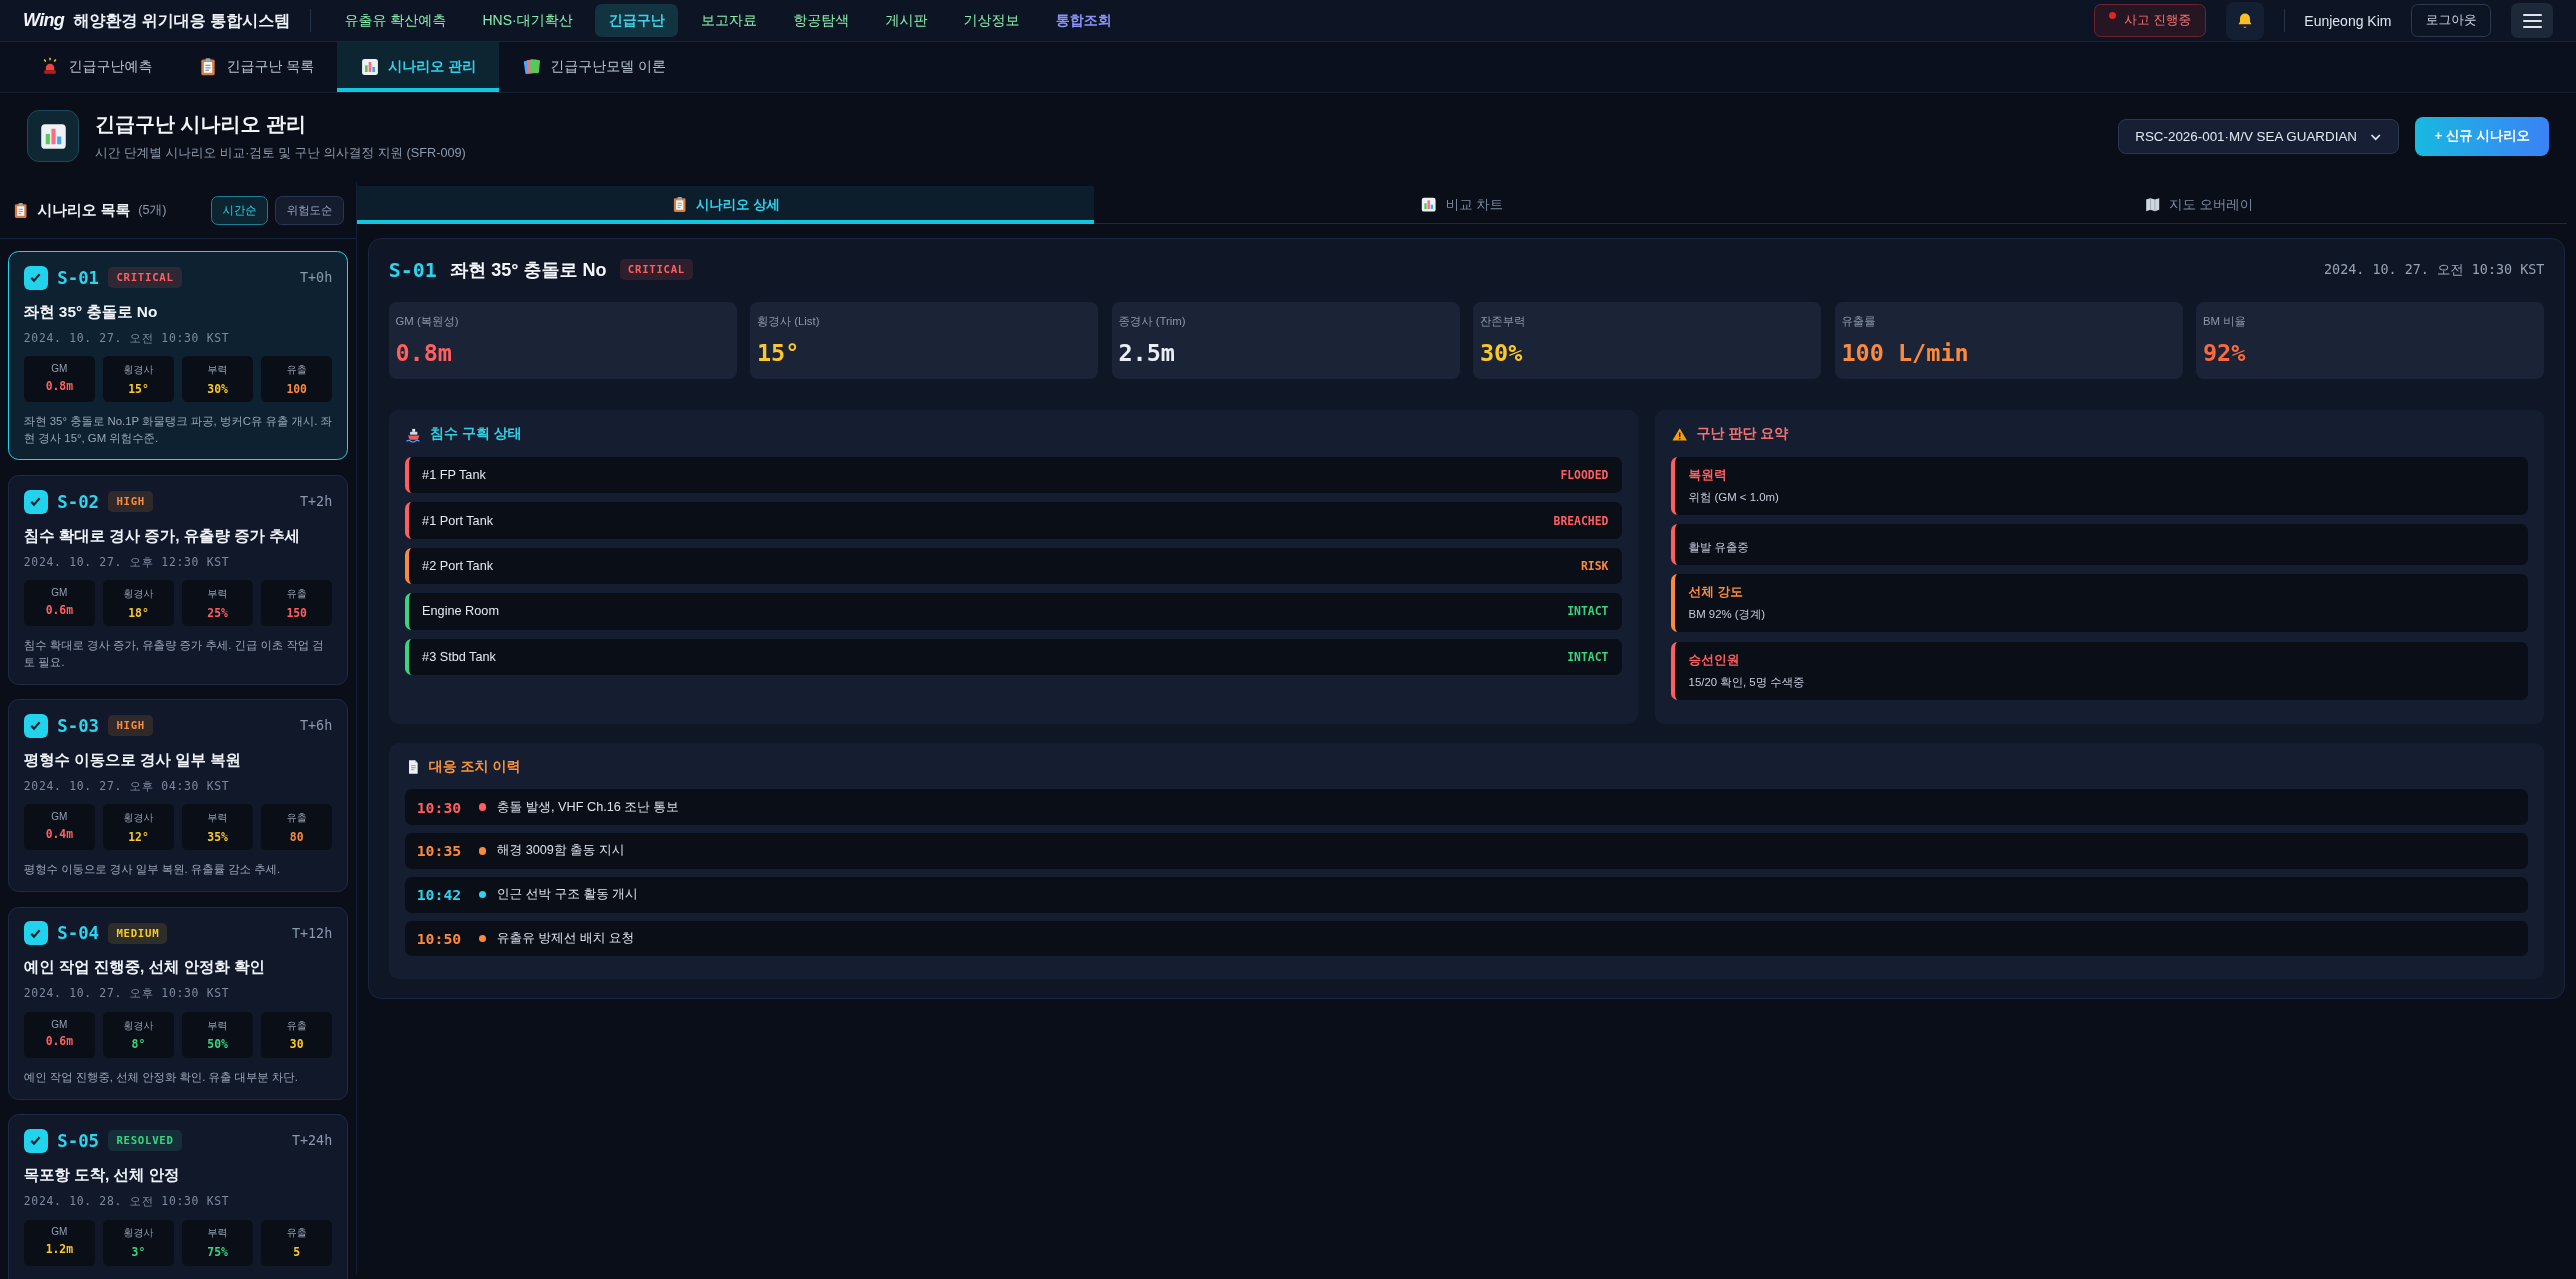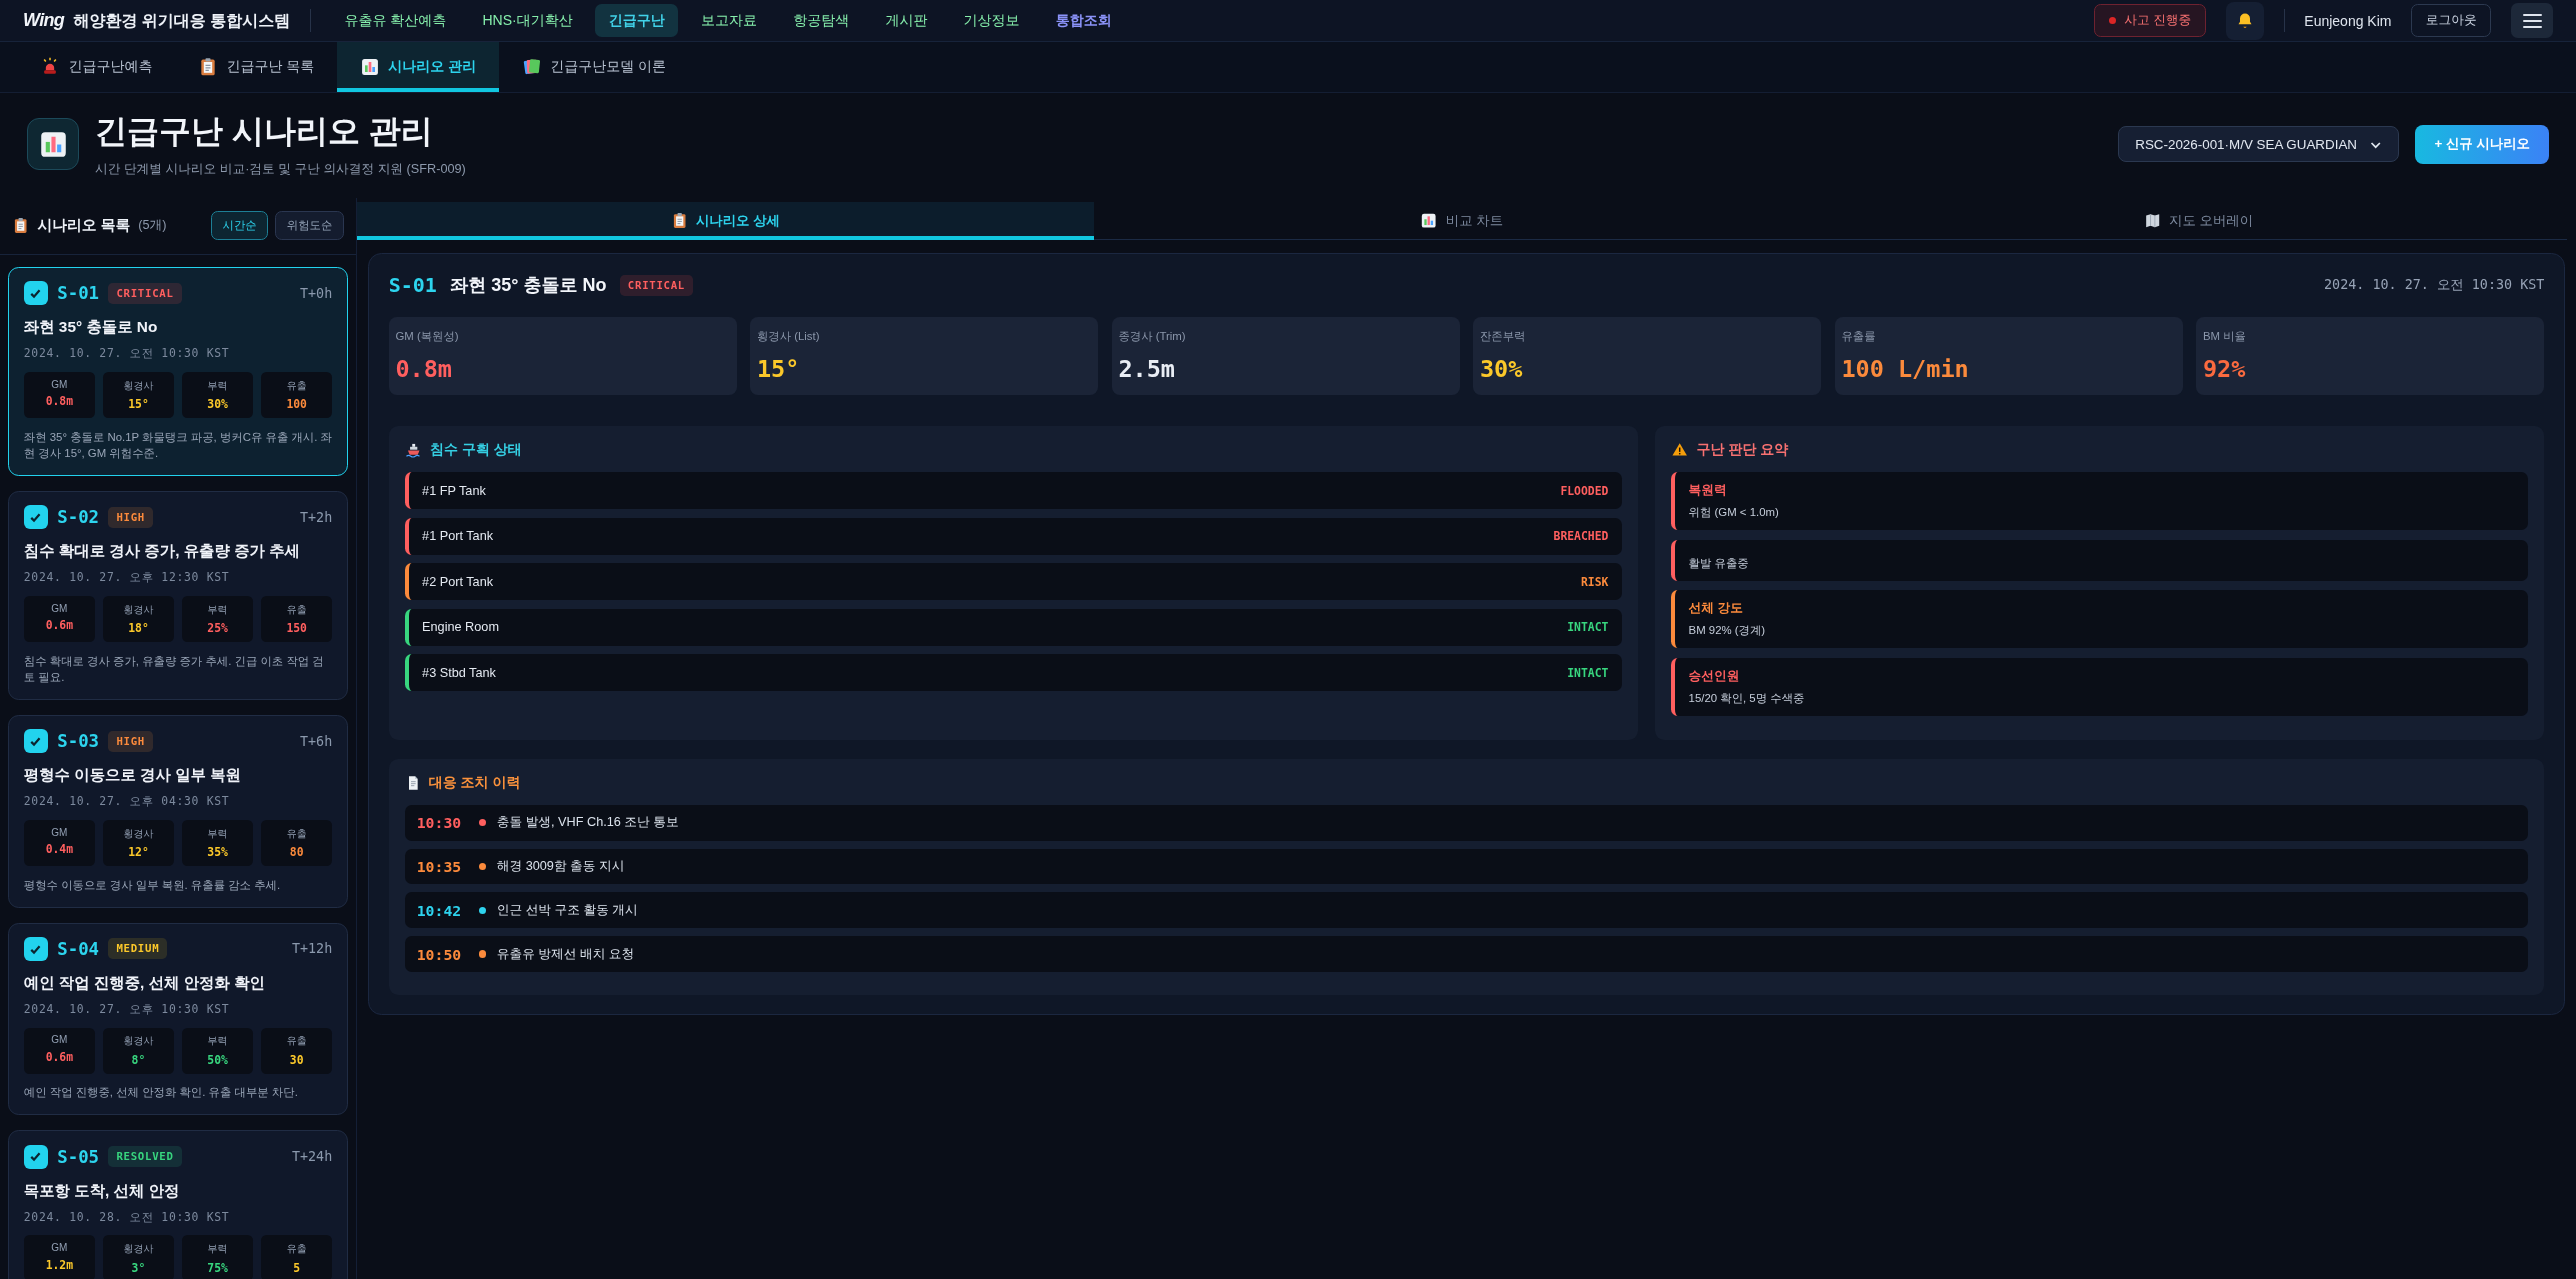--- a/index.html
+++ b/index.html
@@ -21,38 +21,38 @@
   
   .topbar{height:42px;background:#0d1424;border-bottom:0.7px solid #17233a;display:flex;align-items:center;padding:0 23px;gap:20px}
   .logo{display:flex;align-items:baseline;gap:9.4px;white-space:nowrap}
   .logo .wing{font-style:italic;font-weight:bold;font-size:18px;color:#f2f5fa;letter-spacing:-0.7px}
   .logo .brand{font-weight:bold;font-size:16px;color:#eef2f8}
   .vdiv{width:0.7px;height:23px;background:#273349}
   .nav{display:flex;align-items:center;gap:9.4px;flex:1}
   .nav-item{font-size:14px;color:#86efac;padding:7.4px 13.4px;border-radius:6.7px;cursor:pointer;white-space:nowrap}
   .nav-item.active{background:#123340;color:#41d2e8;font-weight:bold}
   .nav-item.accent{color:#8b93f8;font-weight:bold}
-  .incident-badge{display:flex;align-items:center;gap:8px;border:0.7px solid #6e2230;background:rgba(127,29,29,.22);color:#f87171;font-size:12.7px;padding:7.4px 13.4px;border-radius:6.7px;white-space:nowrap}
+  .incident-badge{display:flex;align-items:flex-start;gap:8px;border:0.7px solid #6e2230;background:rgba(127,29,29,.22);color:#f87171;font-size:12.7px;padding:7.4px 13.4px;border-radius:6.7px;white-space:nowrap}
   .incident-badge .dot{width:7.4px;height:7.4px;border-radius:50%;background:#dc2626}
   .bell-btn{width:38px;height:38px;border-radius:8px;background:#151f33;display:flex;align-items:center;justify-content:center}
   .user-name{font-size:14px;color:#dfe5ee;white-space:nowrap}
   .logout-btn{border:0.7px solid #2c3950;border-radius:6.7px;background:transparent;color:#c9d2e0;font-size:12.7px;padding:7.4px 13.4px;white-space:nowrap}
   .menu-btn{width:42px;height:35px;border-radius:6.7px;background:#1d2839;display:flex;flex-direction:column;align-items:center;justify-content:center;gap:4px}
   .menu-btn i{display:block;width:19px;height:2px;background:#dfe5ee;border-radius:1.3px}
 
   
   .tabrow{height:51px;background:#0a101d;border-bottom:0.7px solid #141e33;display:flex;align-items:stretch;padding:0 17.4px}
   .tab2{display:flex;align-items:center;gap:8px;font-size:14px;color:#b9c3d2;padding:0 23px;cursor:pointer;position:relative}
   .tab2.active{background:#0d2531;color:#2dd4ee;font-weight:bold}
   .tab2.active::after{content:"";position:absolute;left:0;right:0;bottom:0;height:4px;background:#11c7e0}
 
   
   .pagehead{display:flex;align-items:center;padding:17.4px 27px 20px 27px;gap:16px}
   .page-icon{width:52px;height:52px;border-radius:12px;background:#0e2732;border:0.7px solid #1c4a5a;display:flex;align-items:center;justify-content:center}
-  .page-title{font-size:32px;font-weight:bold;color:#f2f5fa}
+  .page-title{font-size:20px;font-weight:bold;color:#f2f5fa}
   .page-sub{font-size:12.7px;color:#8d99ac;margin-top:6.7px}
   .ph-spacer{flex:1}
   .incident-select{display:flex;align-items:center;gap:12px;background:#161f33;border:0.7px solid #2b3850;border-radius:8px;padding:9.4px 16px;font-size:13.4px;color:#e2e8f1;white-space:nowrap}
   .new-btn{border:none;border-radius:8px;padding:10.7px 19px;font-size:13.4px;font-weight:bold;color:#fff;background:linear-gradient(90deg,#18b9e0,#3b82f6);white-space:nowrap}
 
   
   .content{display:flex;height:1092px;align-items:stretch}
   .sidebar{width:357px;border-right:0.7px solid #141f36;display:flex;flex-direction:column}
   .sidehead{display:flex;align-items:center;gap:8px;padding:13.4px 12px;border-bottom:0.7px solid #17233a}
   .sidehead .t{font-size:14.8px;font-weight:bold;color:#eef2f8}

